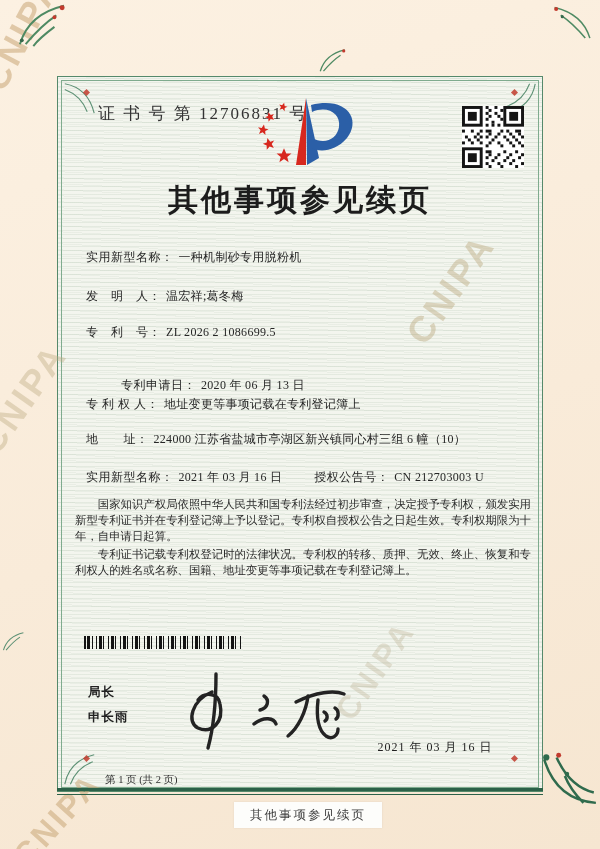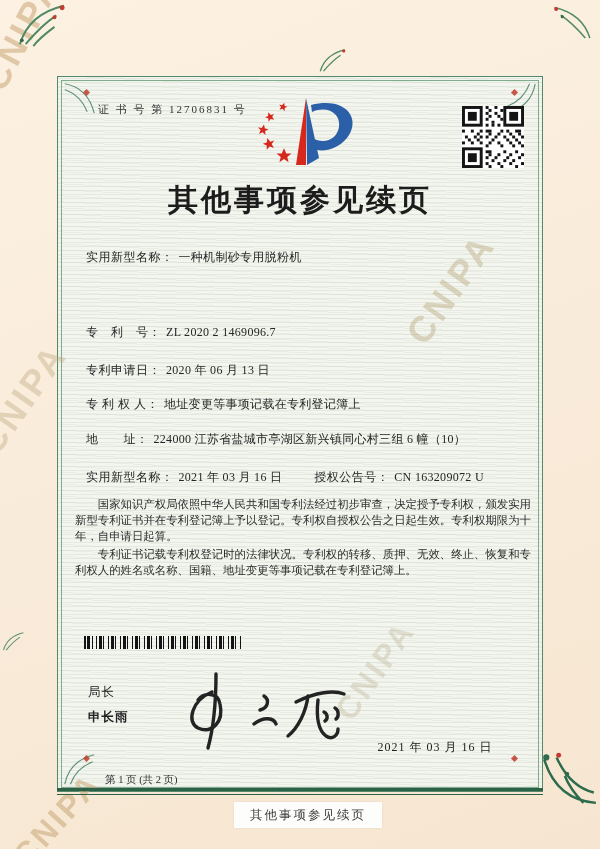--- a/index.html
+++ b/index.html
@@ -40,21 +40,21 @@
   .wm2 { left:398px; top:328px; font-size:36px; color:rgba(188,170,128,.45); transform:rotate(-55deg); }
   .wm3 { left:-30px; top:438px; font-size:36px; color:rgba(188,170,128,.40); transform:rotate(-55deg); }
   .wm4 { left:328px; top:706px; font-size:32px; color:rgba(182,172,140,.32); transform:rotate(-55deg); }
   .wm5 { left:6px;  top:849px;  font-size:32px; color:rgba(201,165,118,.55); transform:rotate(-48deg); }
 
   .orn { position:absolute; z-index:2; }
 
   .content { position:absolute; inset:0; z-index:3; color:#212121; }
   .content > div, .content > span { position:absolute; }
 
-  .cert-no { left:98px; top:102px; font-size:11px; letter-spacing:2px; color:#333; }
+  .cert-no { left:98px; top:102px; font-size:17px; letter-spacing:2px; color:#333; }
 
   .title {
     left:57px; top:180px; width:486px; text-align:center;
     font-size:30px; font-weight:700; letter-spacing:3px; color:#1c1c1c;
   }
 
   .row { left:86px; font-size:12px; white-space:nowrap; color:#262626; }
   .row .lbl { display:inline-block; margin-right:5px; letter-spacing:.5px; }
   .row .val { letter-spacing:.3px; }
   .row .lbl2 { margin-left:32px; }
@@ -65,21 +65,21 @@
   }
 
   .barcode {
     left:84px; top:636px; width:158px; height:13px;
     background:repeating-linear-gradient(90deg,
       #141414 0 1.5px, rgba(0,0,0,0) 1.5px 3px,
       #141414 3px 6px,  rgba(0,0,0,0) 6px 7.5px,
       #141414 7.5px 8.5px, rgba(0,0,0,0) 8.5px 12px);
   }
 
-  .signer-title { left:88px; top:684px; font-size:12.5px; font-weight:400; letter-spacing:1px; }
+  .signer-title { left:88px; top:684px; font-size:12.5px; font-weight:700; letter-spacing:1px; }
   .signer-name  { left:88px; top:709px; font-size:12.5px; font-weight:600; letter-spacing:1px; }
   .signature    { left:172px; top:666px; }
 
   .issue-date { left:350px; top:739px; width:170px; text-align:center; font-size:12px; letter-spacing:1px; }
 
   .page-num { left:57px; top:773px; width:485px; text-align:left; font-size:10.5px; color:#2f2f2f;margin-left:48px; }
 
   .stamp-box {
     position:absolute; left:234px; top:802px; width:148px; height:26px; z-index:3;
     background:#fdfdfb; display:flex; align-items:center; justify-content:center;
@@ -247,34 +247,37 @@
           <rect x="39" y="60" width="3" height="3"></rect>
           <rect x="54" y="60" width="3" height="3"></rect>
       </g>
     </svg>
 
     <div class="title">其他事项参见续页</div>
 
     <div class="row" style="top:249px;">
       <span class="lbl">实用新型名称：</span><span class="val">一种机制砂专用脱粉机</span>
     </div>
+    <div class="row" style="top:288px;">
+      <span class="lbl">发　明　人：</span><span class="val">温宏祥;葛冬梅</span>
+    </div>
     <div class="row" style="top:324px;">
-      <span class="lbl">专　利　号：</span><span class="val">ZL 2020 2 1469096.7</span>
-    </div>
-    <div class="row" style="top:362px;">
+      <span class="lbl">专　利　号：</span><span class="val">ZL 2026 2 1086699.5</span>
+    </div>
+    <div class="row" style="top:377px;margin-left:35px;">
       <span class="lbl">专利申请日：</span><span class="val">2020 年 06 月 13 日</span>
     </div>
     <div class="row" style="top:396px;">
       <span class="lbl">专 利 权 人：</span><span class="val">地址变更等事项记载在专利登记簿上</span>
     </div>
     <div class="row" style="top:431px;">
       <span class="lbl">地　　址：</span><span class="val">224000 江苏省盐城市亭湖区新兴镇同心村三组 6 幢（10）</span>
     </div>
     <div class="row" style="top:469px;">
-      <span class="lbl">实用新型名称：</span><span class="val">2021 年 03 月 16 日</span><span class="lbl lbl2">授权公告号：</span><span class="val">CN 163209072 U</span>
+      <span class="lbl">实用新型名称：</span><span class="val">2021 年 03 月 16 日</span><span class="lbl lbl2">授权公告号：</span><span class="val">CN 212703003 U</span>
     </div>
 
     <div class="para" style="top:546px;">专利证书记载专利权登记时的法律状况。专利权的转移、质押、无效、终止、恢复和专利权人的姓名或名称、国籍、地址变更等事项记载在专利登记簿上。</div>
     <div class="para" style="top:496px;">国家知识产权局依照中华人民共和国专利法经过初步审查，决定授予专利权，颁发实用新型专利证书并在专利登记簿上予以登记。专利权自授权公告之日起生效。专利权期限为十年，自申请日起算。</div>
 
     <div class="barcode"></div>
 
     <div class="signer-title">局长</div>
     <div class="signer-name">申长雨</div>
 

